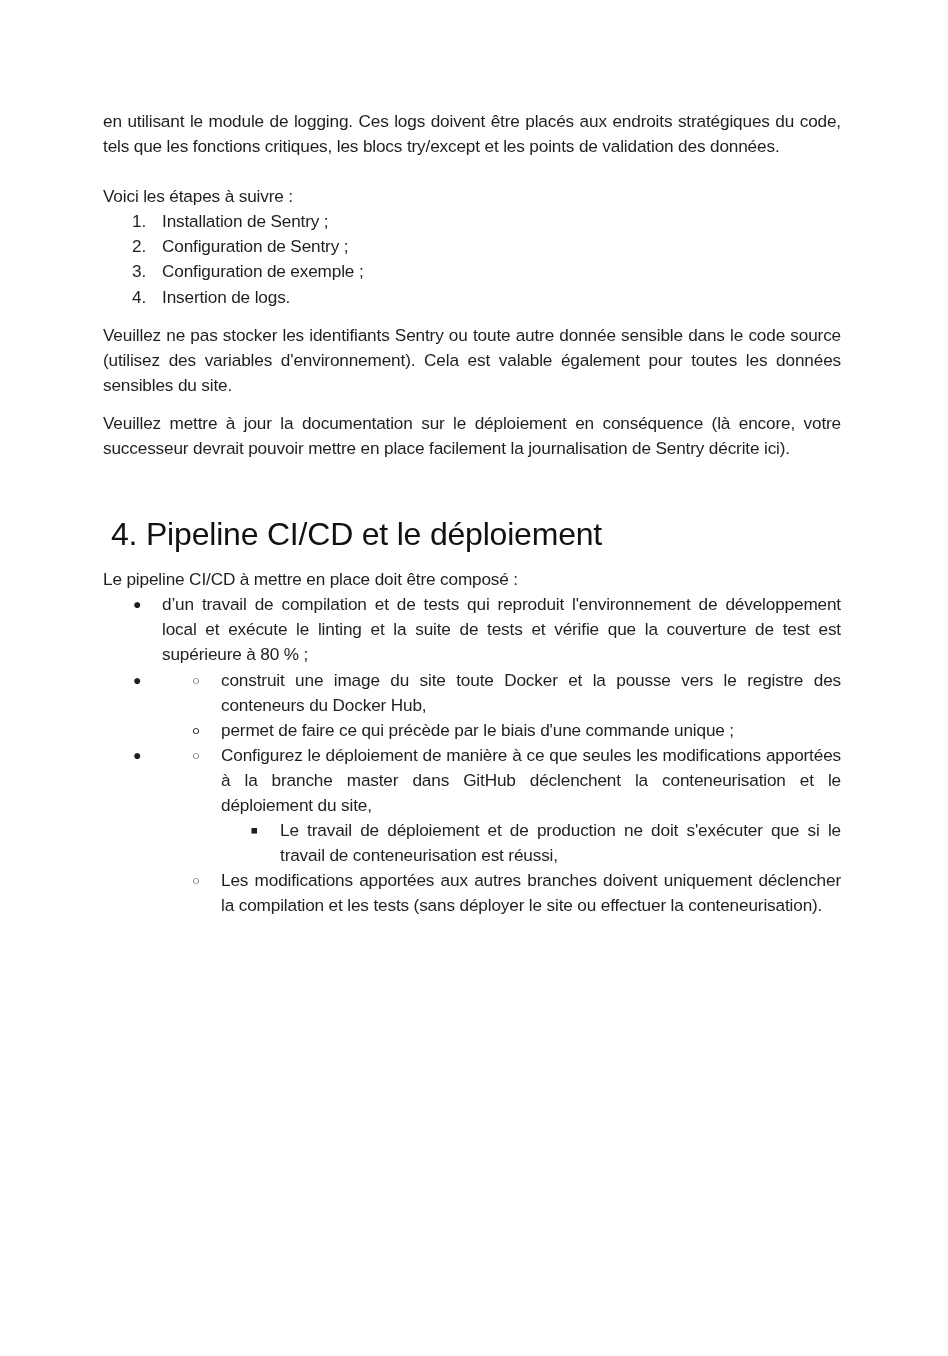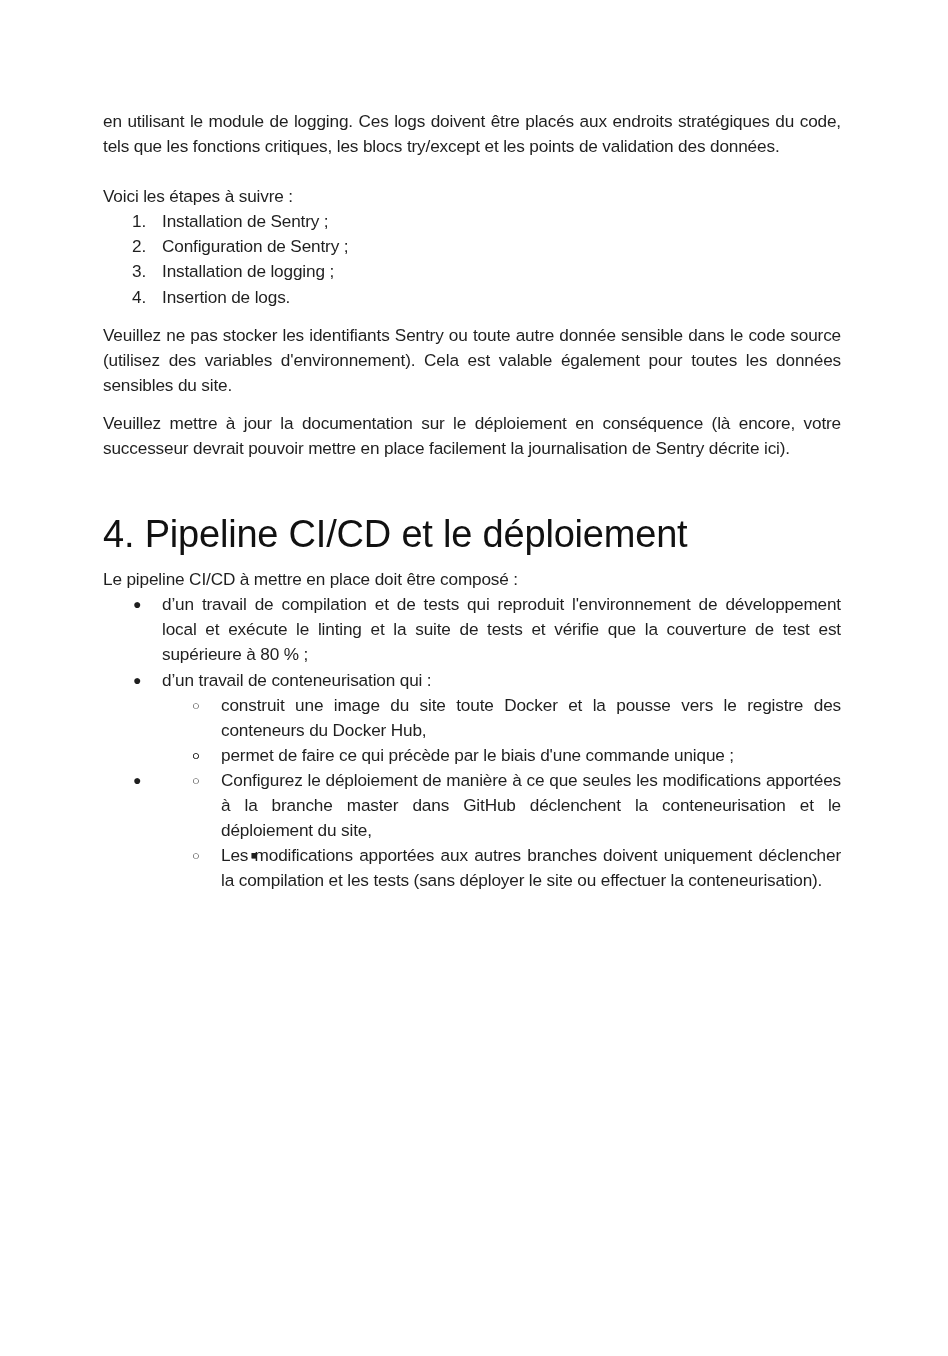--- a/index.html
+++ b/index.html
@@ -5,62 +5,61 @@
   html, body { margin: 0; padding: 0; background: #ffffff; }
   body { width: 948px; height: 1356px; position: relative; overflow: hidden;
          font-family: "Liberation Sans", sans-serif; color: #1f1f1f; }
   .page { position: absolute; left: 103px; top: 109px; width: 738px; font-size: 17.2px; line-height: 25.1px; letter-spacing: -0.15px; }
   p { margin: 0; text-align: justify; }
   .gap1 { height: 25px; }
   .gap2 { height: 13px; }
   ol.steps { margin: 0; padding: 0; list-style: none; }
   ol.steps li { position: relative; padding-left: 59px; }
   ol.steps li .num { position: absolute; left: 29px; }
-  h2 { font-weight: normal; font-size: 38px; line-height: 40px; margin: 0; color: #111; letter-spacing: -0.2px; }
+  h2 { font-weight: normal; font-size: 32px; line-height: 40px; margin: 8px; color: #111; letter-spacing: -0.2px; }
   .h2wrap { margin-top: 53px; margin-bottom: 13px; }
   ul { margin: 0; padding: 0; list-style: none; }
   li.l1 { position: relative; padding-left: 59px; text-align: justify; }
   li.l2 { position: relative; padding-left: 118px; text-align: justify; }
   li.l3 { position: relative; padding-left: 177px; text-align: justify; }
   .bullet { position: absolute; top: 0; }
   li.l1 > .bullet { left: 30px; font-size: 14px; }
   li.l2 > .bullet { left: 89px; font-size: 13px; }
   li.l3 > .bullet { left: 148px; font-size: 11px; }
 </style>
 </head>
 <body>
 
 <div class="page">
   <p>en utilisant le module de logging. Ces logs doivent être placés aux endroits stratégiques du code, tels que les fonctions critiques, les blocs try/except et les points de validation des données.</p>
   <div class="gap1"></div>
   <p>Voici les étapes à suivre :</p>
   <ol class="steps">
     <li><span class="num">1.</span><span>Installation de Sentry ;</span></li>
     <li><span class="num">2.</span><span>Configuration de Sentry ;</span></li>
-    <li><span class="num">3.</span><span>Installation de logging ;</span></li>
+    <li><span class="num">3.</span><span>Configuration de exemple ;</span></li>
     <li><span class="num">4.</span><span>Insertion de logs.</span></li>
   </ol>
   <div class="gap2"></div>
   <p>Veuillez ne pas stocker les identifiants Sentry ou toute autre donnée sensible dans le code source (utilisez des variables d'environnement). Cela est valable également pour toutes les données sensibles du site.</p>
   <div class="gap2"></div>
   <p>Veuillez mettre à jour la documentation sur le déploiement en conséquence (là encore, votre successeur devrait pouvoir mettre en place facilement la journalisation de Sentry décrite ici).</p>
 
   <div class="h2wrap">
     <h2>4. Pipeline CI/CD et le déploiement</h2>
   </div>
 
   <p>Le pipeline CI/CD à mettre en place doit être composé :</p>
   <ul>
     <li class="l1">
       <span class="bullet">●</span>
       <span>d’un travail de compilation et de tests qui reproduit l'environnement de développement local et exécute le linting et la suite de tests et vérifie que la couverture de test est supérieure à 80 % ;</span>
     </li>
     <li class="l1">
       <span class="bullet">●</span>
-      <span>d’un travail de conteneurisation qui :</span>
     </li>
     <li class="l2">
       <span class="bullet">○</span>
       <span>construit une image du site toute Docker et la pousse vers le registre des conteneurs du Docker Hub,</span>
     </li>
     <li class="l2">
       <span class="bullet">○</span>
     </li>
     <li class="l2">
       <span class="bullet">○</span>
@@ -74,19 +73,20 @@
     </li>
     <li class="l2">
       <span class="bullet">○</span>
       <span>Configurez le déploiement de manière à ce que seules les modifications apportées à la branche master dans GitHub déclenchent la conteneurisation et le déploiement du site,</span>
     </li>
     <li class="l3">
       <span class="bullet">■</span>
     </li>
     <li class="l3">
       <span class="bullet">■</span>
+      <span>Le travail de déploiement et de production ne doit s'exécuter que si le travail de conteneurisation est réussi,</span>
     </li>
     <li class="l2">
       <span class="bullet">○</span>
       <span>Les modifications apportées aux autres branches doivent uniquement déclencher la compilation et les tests (sans déployer le site ou effectuer la conteneurisation).</span>
     </li>
   </ul>
 </div>
 
 </body></html>

